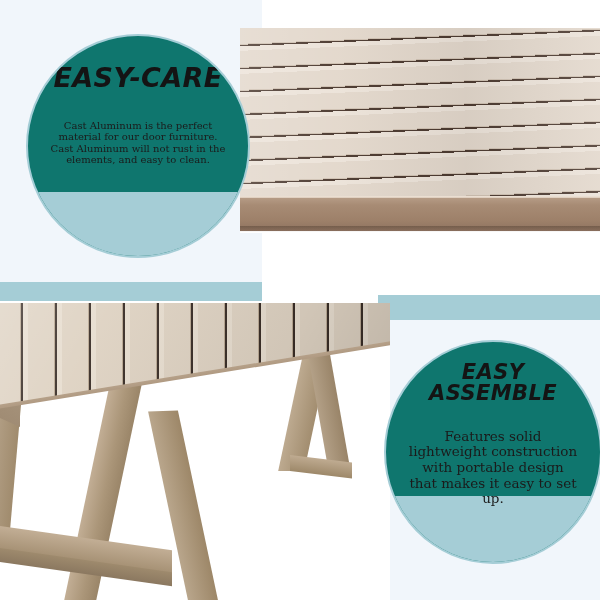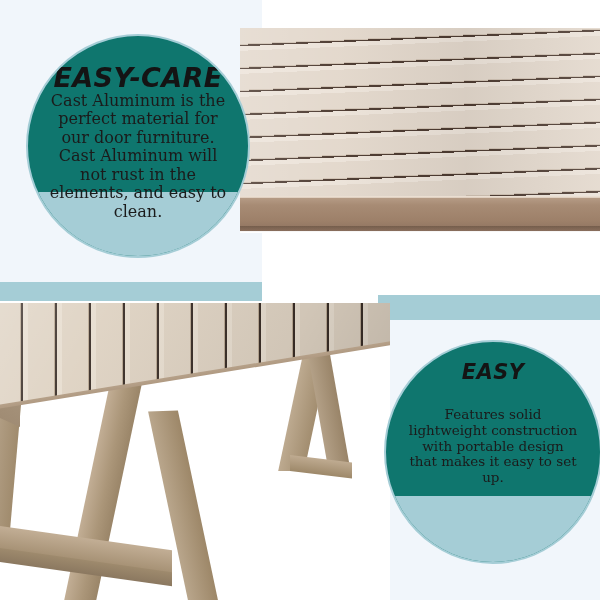--- a/index.html
+++ b/index.html
@@ -212,21 +212,22 @@
     line-height: 1.16;
   }
 
   #circle-easy-care {
     left: 26px; top: 34px; width: 224px; height: 224px;
   }
   #circle-easy-care .circle-lower-fill { height: 64px; }
   #circle-easy-care .circle-content { padding: 28px 14px 0 14px; }
   #circle-easy-care .feature-title { font-size: 27px; }
   #circle-easy-care .feature-body {
-    font-size: 16px;
+    font-size: 10px;
+    margin-top: 28px;
     padding: 0 6px;
   }
 
   #circle-easy-assemble {
     left: 384px; top: 340px; width: 218px; height: 224px;
   }
   #circle-easy-assemble .circle-lower-fill { height: 66px; }
   #circle-easy-assemble .circle-content { padding: 20px 12px 0 12px; }
   #circle-easy-assemble .feature-title { font-size: 21px; }
   #circle-easy-assemble .feature-body {
@@ -278,18 +279,19 @@
       <div class="feature-title">EASY-CARE</div>
       <div class="feature-body">Cast Aluminum is the perfect material for our door furniture. Cast Aluminum will not rust in the elements, and easy to clean.</div>
     </div>
   </div>
 
   <div class="feature-circle" id="circle-easy-assemble">
     <div class="circle-lower-fill"></div>
     <div class="circle-content">
       <div class="feature-title">
         <div>EASY</div>
+        <div>ASSEMBLE</div>
       </div>
       <div class="feature-body">Features solid lightweight construction with portable design that makes it easy to set up.</div>
     </div>
   </div>
 
 </div>
 
 </body></html>

